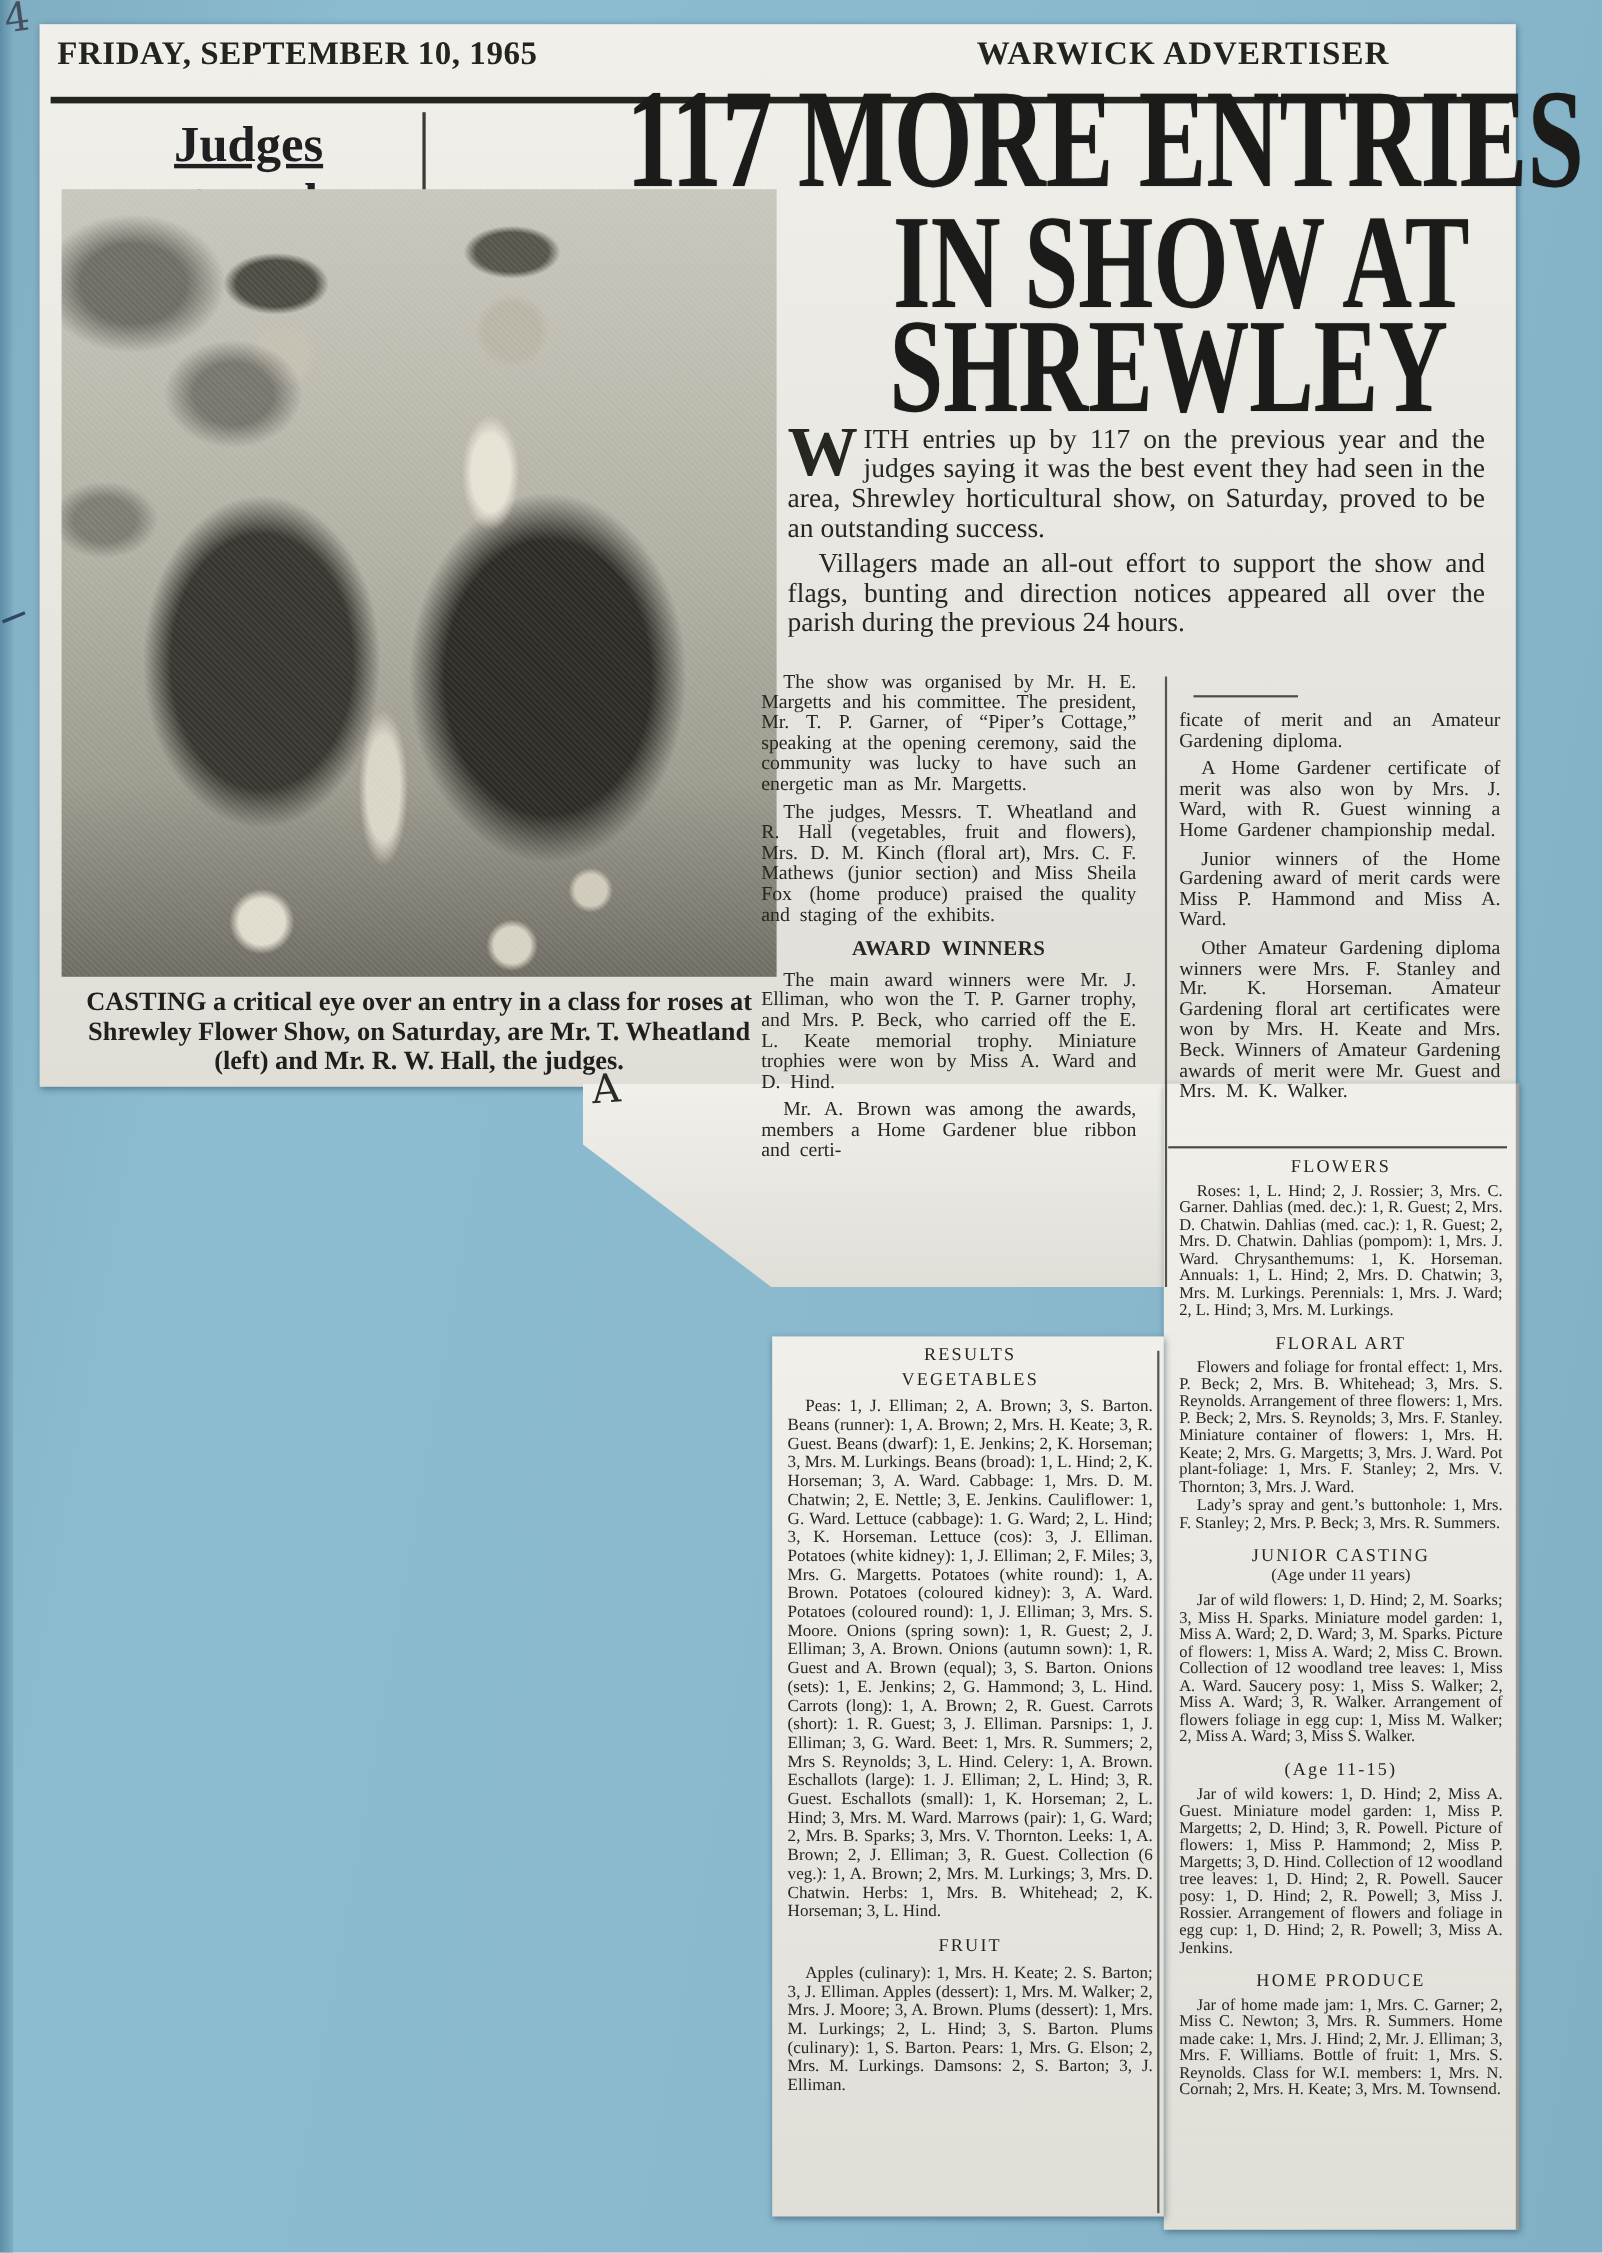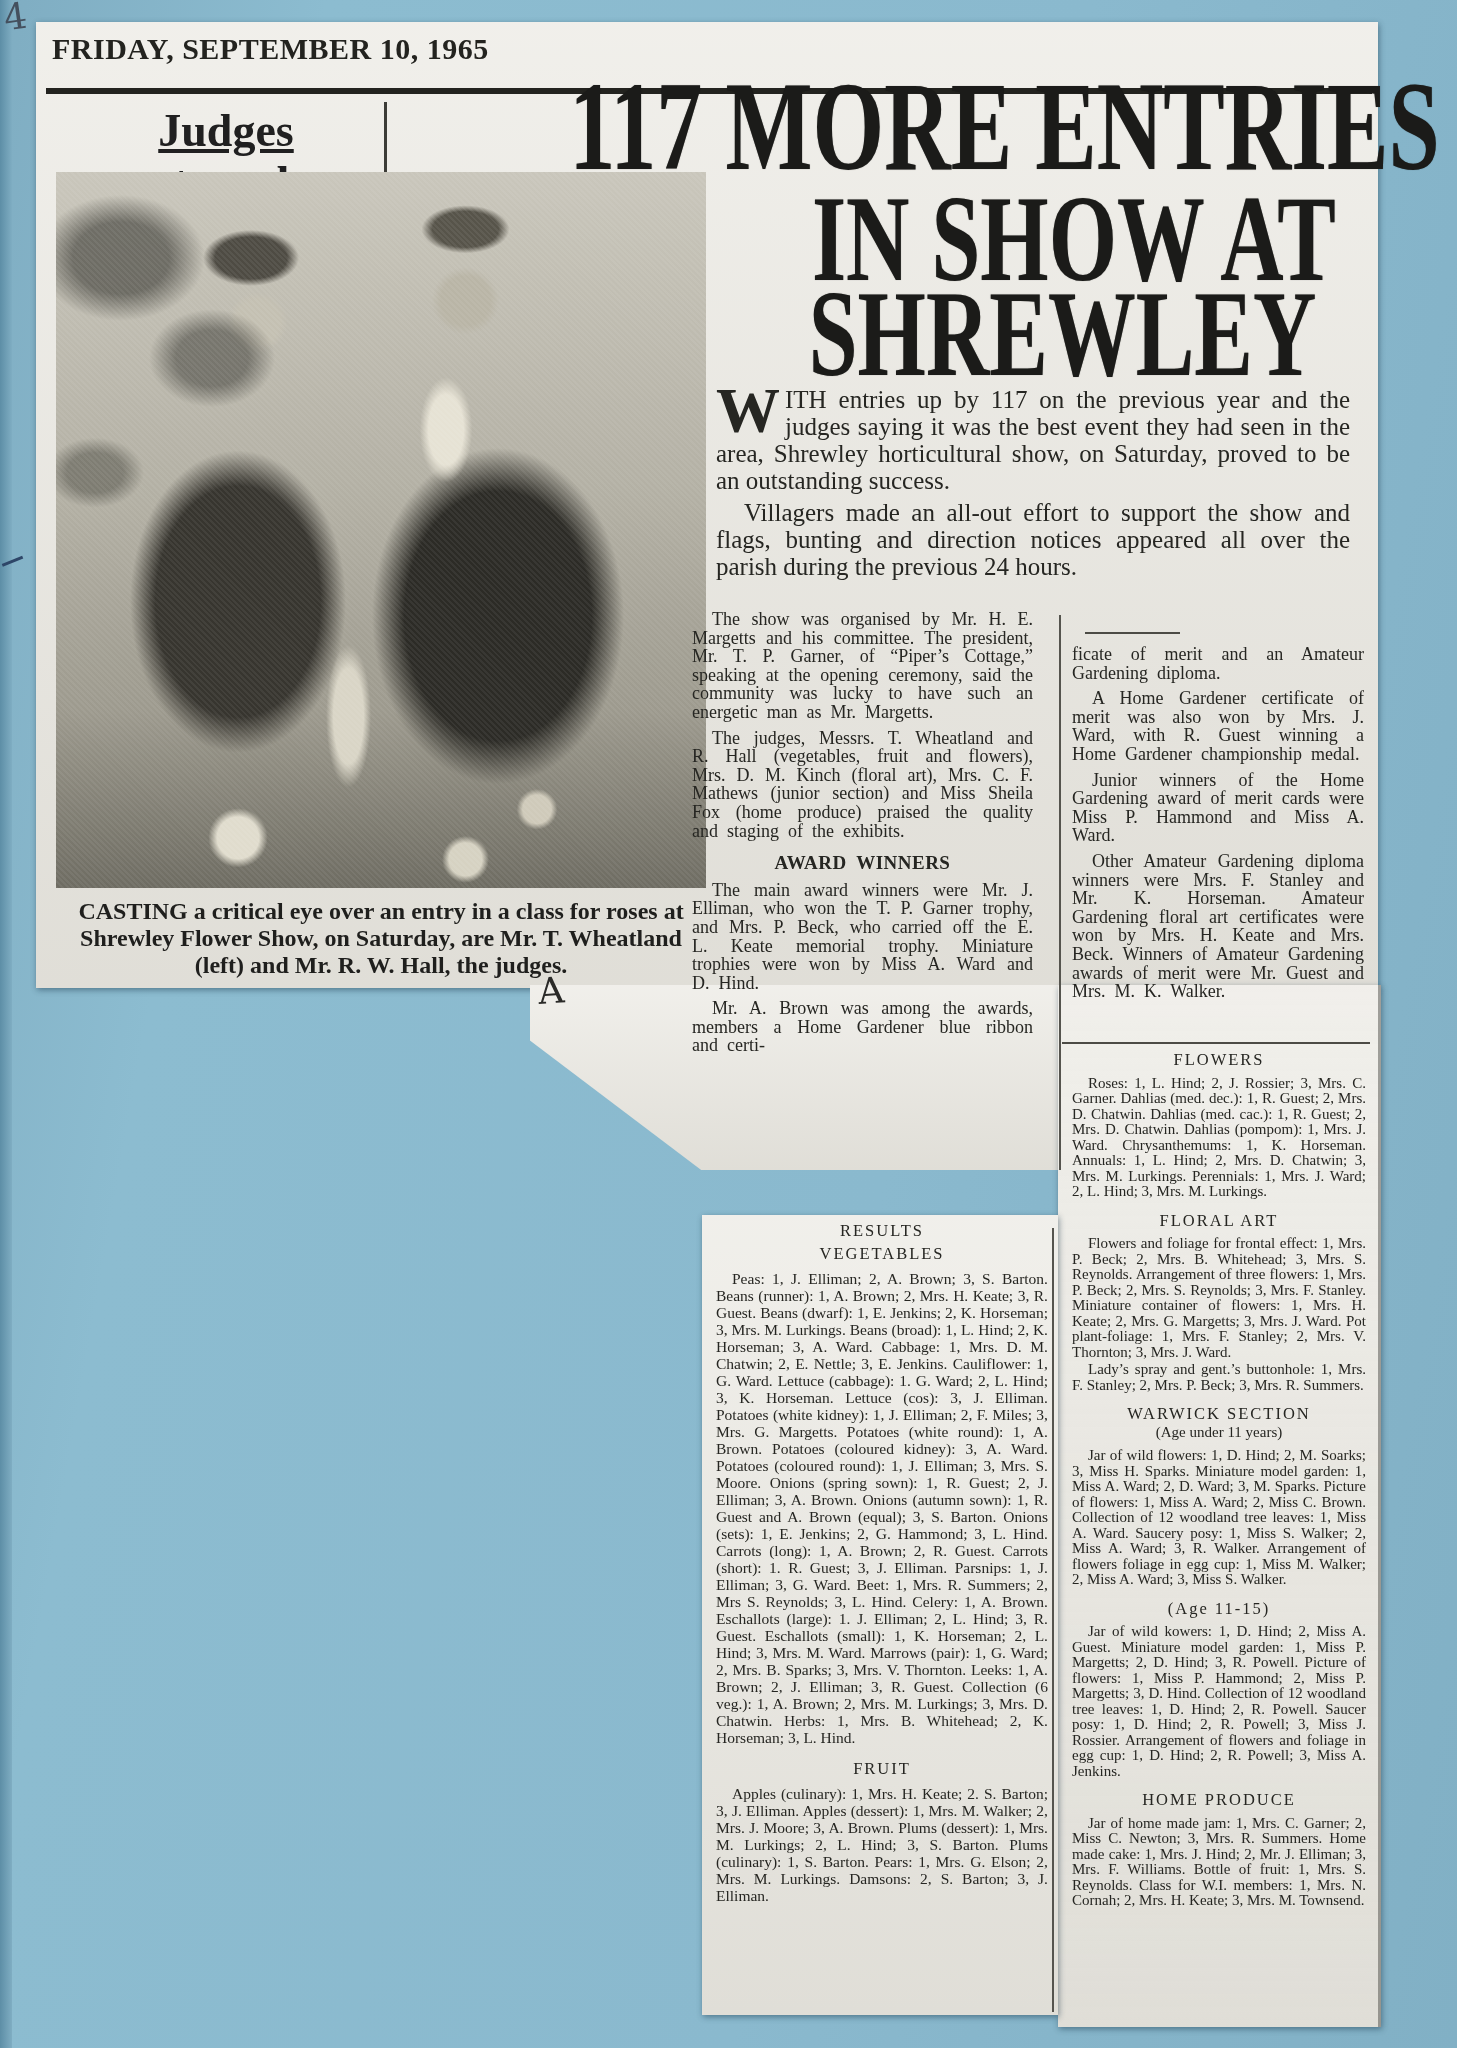--- a/index.html
+++ b/index.html
@@ -88,20 +88,21 @@
   <div class="paper paper-main"></div>
   <div class="paper paper-mid"></div>
   <div class="paper paper-right"></div>
   <div class="paper paper-results"></div>
 
   <div class="mark mark-corner txt">4</div>
   <div class="mark mark-squiggle"></div>
   <div class="mark mark-a txt">A</div>
 
   <div class="txt date">FRIDAY, SEPTEMBER 10, 1965</div>
+  <div class="txt masthead">WARWICK ADVERTISER</div>
   <div class="rule-top"></div>
 
   <div class="txt kicker">
     <div>Judges</div>
     <div>at work</div>
   </div>
   <div class="vrule vrule-kicker"></div>
   <div class="headline hl1"><span class="cond">117 MORE ENTRIES</span></div>
   <div class="headline hl2"><span class="cond">IN SHOW AT</span></div>
   <div class="headline hl3"><span class="cond">SHREWLEY</span></div>
@@ -140,21 +141,21 @@
     <h4 class="rhead" style="margin-top:14px;">FRUIT</h4>
     <p class="rbody">Apples (culinary): 1, Mrs. H. Keate; 2. S. Barton; 3, J. Elliman. Apples (dessert): 1, Mrs. M. Walker; 2, Mrs. J. Moore; 3, A. Brown. Plums (dessert): 1, Mrs. M. Lurkings; 2, L. Hind; 3, S. Barton. Plums (culinary): 1, S. Barton. Pears: 1, Mrs. G. Elson; 2, Mrs. M. Lurkings. Damsons: 2, S. Barton; 3, J. Elliman.</p>
   </div>
 
   <div class="txt results results-right">
     <h4 class="rhead">FLOWERS</h4>
     <p class="rbody">Roses: 1, L. Hind; 2, J. Rossier; 3, Mrs. C. Garner. Dahlias (med. dec.): 1, R. Guest; 2, Mrs. D. Chatwin. Dahlias (med. cac.): 1, R. Guest; 2, Mrs. D. Chatwin. Dahlias (pompom): 1, Mrs. J. Ward. Chrysanthemums: 1, K. Horseman. Annuals: 1, L. Hind; 2, Mrs. D. Chatwin; 3, Mrs. M. Lurkings. Perennials: 1, Mrs. J. Ward; 2, L. Hind; 3, Mrs. M. Lurkings.</p>
     <h4 class="rhead" style="margin-top:13px;">FLORAL ART</h4>
     <p class="rbody">Flowers and foliage for frontal effect: 1, Mrs. P. Beck; 2, Mrs. B. Whitehead; 3, Mrs. S. Reynolds. Arrangement of three flowers: 1, Mrs. P. Beck; 2, Mrs. S. Reynolds; 3, Mrs. F. Stanley. Miniature container of flowers: 1, Mrs. H. Keate; 2, Mrs. G. Margetts; 3, Mrs. J. Ward. Pot plant-foliage: 1, Mrs. F. Stanley; 2, Mrs. V. Thornton; 3, Mrs. J. Ward.</p>
     <p class="rbody">Lady’s spray and gent.’s buttonhole: 1, Mrs. F. Stanley; 2, Mrs. P. Beck; 3, Mrs. R. Summers.</p>
-    <h4 class="rhead" style="margin-top:13px;">WARWICK SECTION</h4>
+    <h4 class="rhead" style="margin-top:13px;">JUNIOR CASTING</h4>
     <div class="rsub">(Age under 11 years)</div>
     <p class="rbody">Jar of wild flowers: 1, D. Hind; 2, M. Soarks; 3, Miss H. Sparks. Miniature model garden: 1, Miss A. Ward; 2, D. Ward; 3, M. Sparks. Picture of flowers: 1, Miss A. Ward; 2, Miss C. Brown. Collection of 12 woodland tree leaves: 1, Miss A. Ward. Saucery posy: 1, Miss S. Walker; 2, Miss A. Ward; 3, R. Walker. Arrangement of flowers foliage in egg cup: 1, Miss M. Walker; 2, Miss A. Ward; 3, Miss S. Walker.</p>
     <h4 class="rhead" style="margin-top:13px;">(Age 11-15)</h4>
     <p class="rbody">Jar of wild kowers: 1, D. Hind; 2, Miss A. Guest. Miniature model garden: 1, Miss P. Margetts; 2, D. Hind; 3, R. Powell. Picture of flowers: 1, Miss P. Hammond; 2, Miss P. Margetts; 3, D. Hind. Collection of 12 woodland tree leaves: 1, D. Hind; 2, R. Powell. Saucer posy: 1, D. Hind; 2, R. Powell; 3, Miss J. Rossier. Arrangement of flowers and foliage in egg cup: 1, D. Hind; 2, R. Powell; 3, Miss A. Jenkins.</p>
     <h4 class="rhead" style="margin-top:13px;">HOME PRODUCE</h4>
     <p class="rbody">Jar of home made jam: 1, Mrs. C. Garner; 2, Miss C. Newton; 3, Mrs. R. Summers. Home made cake: 1, Mrs. J. Hind; 2, Mr. J. Elliman; 3, Mrs. F. Williams. Bottle of fruit: 1, Mrs. S. Reynolds. Class for W.I. members: 1, Mrs. N. Cornah; 2, Mrs. H. Keate; 3, Mrs. M. Townsend.</p>
   </div>
 
 </div>
 

